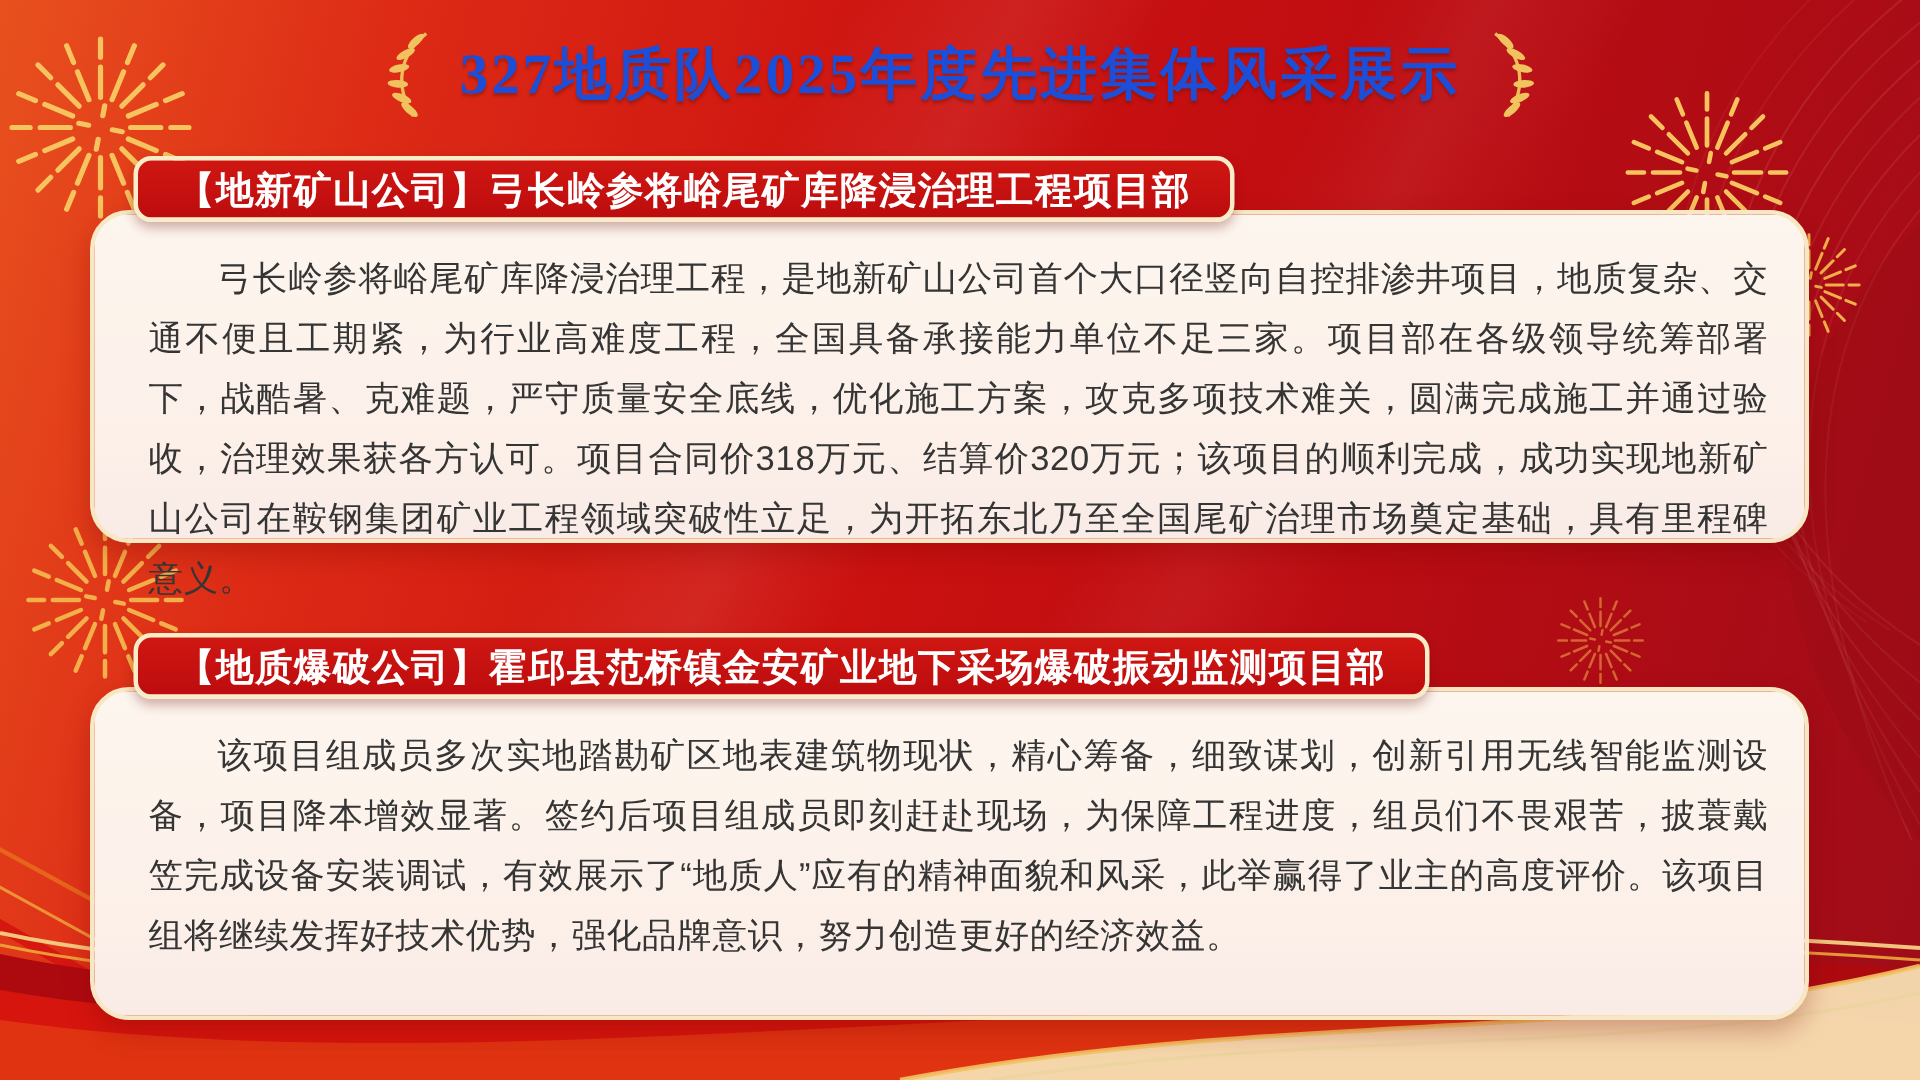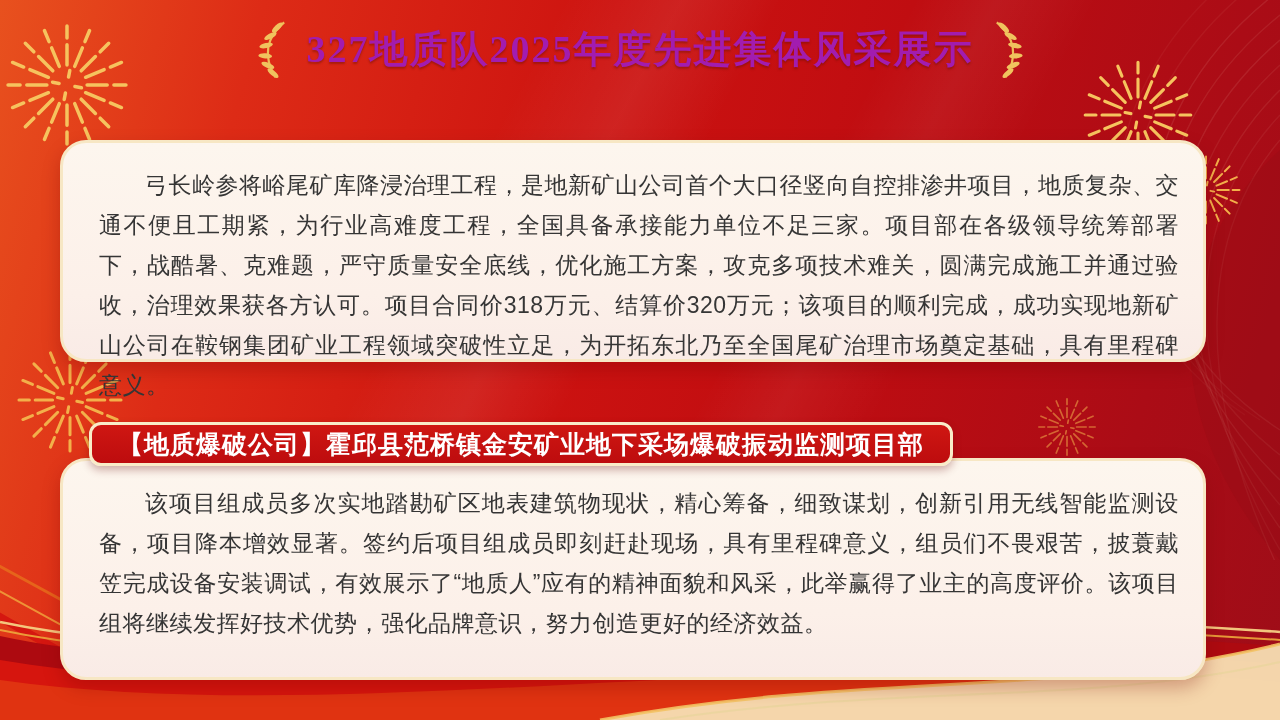--- a/index.html
+++ b/index.html
@@ -22,21 +22,21 @@
   .fw.dim use{stroke:#f3b04a;}
   
   .title-row{
     position:absolute;top:20px;left:0;width:100%;height:58px;z-index:2;
     display:flex;align-items:center;justify-content:center;gap:14px;
   }
   .laurel{width:40px;height:62px;flex:0 0 auto;}
   .laurel.right{transform:scaleX(-1);}
   h1.title{
     margin:0;font-family:"Liberation Serif","DejaVu Serif",serif;
-    font-size:38px;font-weight:bold;letter-spacing:2px;color:#a21caf;
+    font-size:38px;font-weight:bold;letter-spacing:2px;color:#1d4ed8;
     text-shadow:0 2px 2px rgba(110,20,0,.45);white-space:nowrap;
   }
   
   .card{
     position:absolute;left:60px;width:1146px;z-index:2;
     background:linear-gradient(180deg,#fdf6ee 0%,#fcf0e9 70%,#f9ebe6 100%);
     border:3px solid #f7e7c4;border-radius:26px;
     box-shadow:0 8px 18px rgba(120,0,0,.28);
     box-sizing:border-box;
   }
@@ -145,28 +145,31 @@
         <ellipse cx="19" cy="21" rx="8" ry="3" transform="rotate(-28 19 21)"></ellipse>
         <ellipse cx="14" cy="32" rx="8" ry="3" transform="rotate(-12 14 32)"></ellipse>
         <ellipse cx="13" cy="44" rx="8" ry="3" transform="rotate(4 13 44)"></ellipse>
         <ellipse cx="16" cy="55" rx="8" ry="3" transform="rotate(22 16 55)"></ellipse>
         <ellipse cx="22" cy="64" rx="8" ry="3" transform="rotate(40 22 64)"></ellipse>
       </g>
     </svg>
   </header>
 
   <section class="card card1">
+    <div class="badge">
+      <span>【地新矿山公司】弓长岭参将峪尾矿库降浸治理工程项目部</span>
+    </div>
     <p class="body">弓长岭参将峪尾矿库降浸治理工程，是地新矿山公司首个大口径竖向自控排渗井项目，地质复杂、交通不便且工期紧，为行业高难度工程，全国具备承接能力单位不足三家。项目部在各级领导统筹部署下，战酷暑、克难题，严守质量安全底线，优化施工方案，攻克多项技术难关，圆满完成施工并通过验收，治理效果获各方认可。项目合同价318万元、结算价320万元；该项目的顺利完成，成功实现地新矿山公司在鞍钢集团矿业工程领域突破性立足，为开拓东北乃至全国尾矿治理市场奠定基础，具有里程碑意义。</p>
   </section>
 
   <section class="card card2">
     <div class="badge">
       <span>【地质爆破公司】霍邱县范桥镇金安矿业地下采场爆破振动监测项目部</span>
     </div>
-    <p class="body">该项目组成员多次实地踏勘矿区地表建筑物现状，精心筹备，细致谋划，创新引用无线智能监测设备，项目降本增效显著。签约后项目组成员即刻赶赴现场，具有里程碑意义，组员们不畏艰苦，披蓑戴笠完成设备安装调试，有效展示了“地质人”应有的精神面貌和风采，此举赢得了业主的高度评价。该项目组将继续发挥好技术优势，强化品牌意识，努力创造更好的经济效益。</p>
+    <p class="body">该项目组成员多次实地踏勘矿区地表建筑物现状，精心筹备，细致谋划，创新引用无线智能监测设备，项目降本增效显著。签约后项目组成员即刻赶赴现场，为保障工程进度，组员们不畏艰苦，披蓑戴笠完成设备安装调试，有效展示了“地质人”应有的精神面貌和风采，此举赢得了业主的高度评价。该项目组将继续发挥好技术优势，强化品牌意识，努力创造更好的经济效益。</p>
   </section>
 
   <svg class="bottom-waves" width="1280" height="160" viewBox="0 0 1280 160">
 
     <g stroke-linecap="round">
       <path d="M-30,-10 L300,170" stroke="#e8701c" stroke-width="3" opacity=".8"></path>
       <path d="M-30,15 L280,185" stroke="#f2a93e" stroke-width="2" opacity=".8"></path>
       <path d="M-30,40 L250,200" stroke="#d41410" stroke-width="8" opacity=".9"></path>
       <path d="M-30,62 L220,205" stroke="#f0b24a" stroke-width="2.4" opacity=".9"></path>
       <path d="M-30,82 L190,215" stroke="#c00d10" stroke-width="10" opacity=".95"></path>

